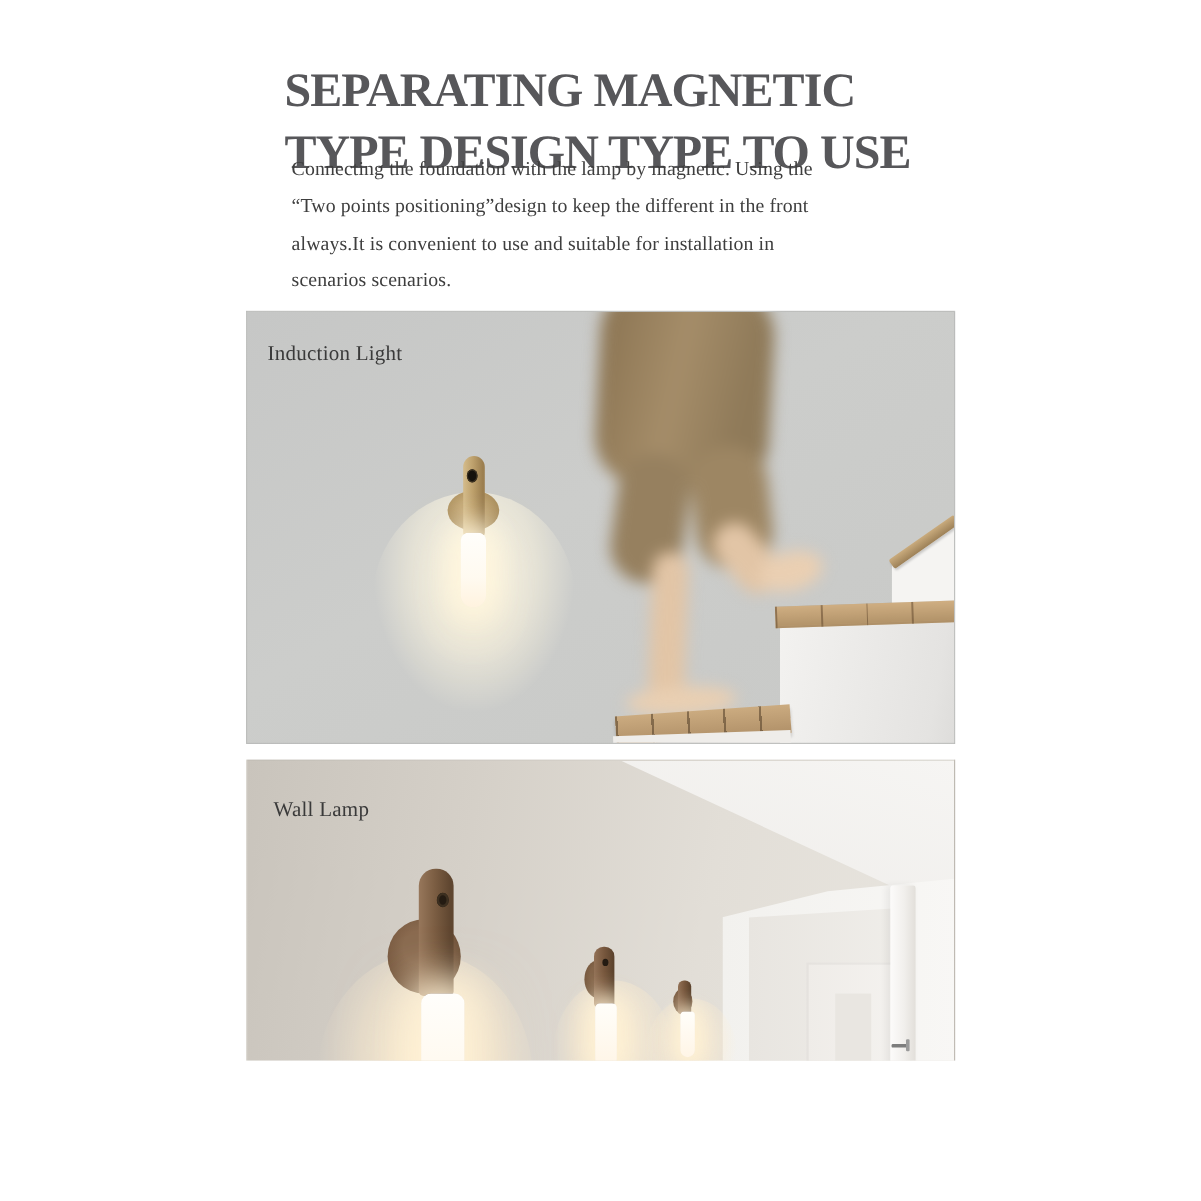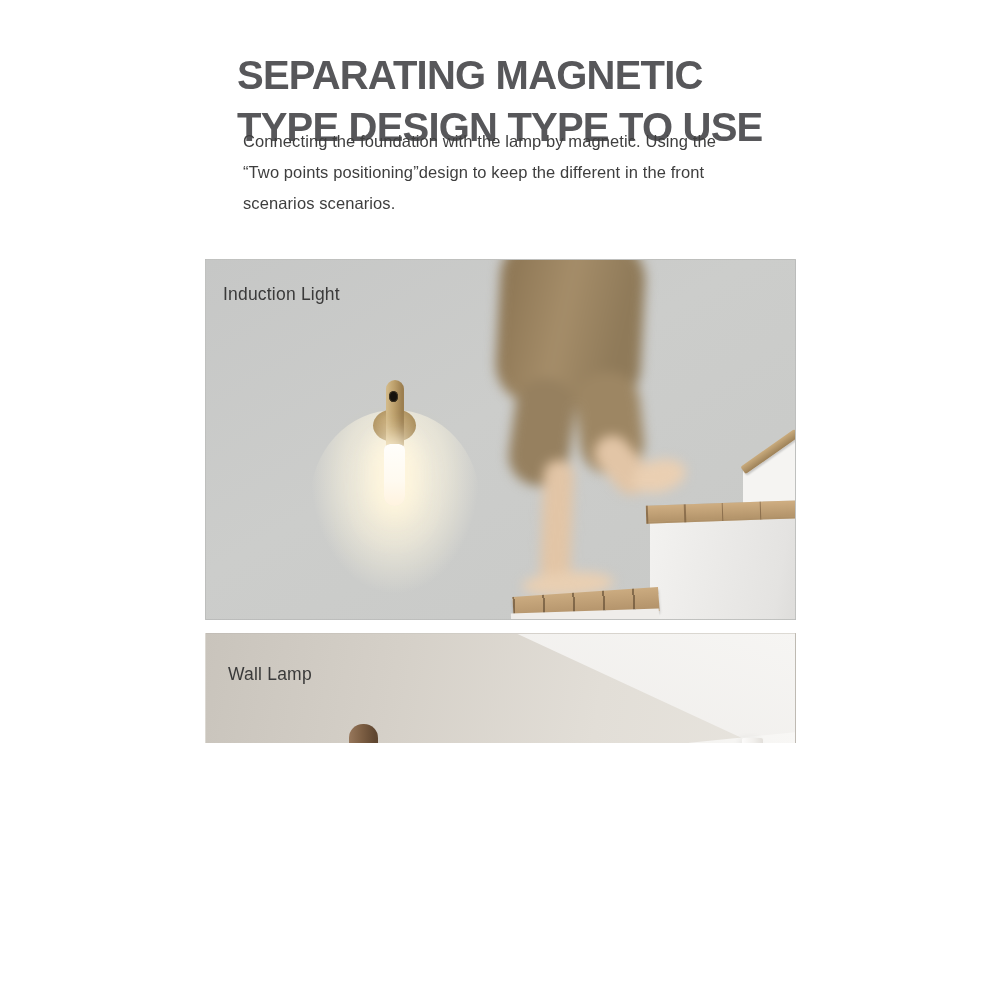--- a/index.html
+++ b/index.html
@@ -1,17 +1,17 @@
 <!DOCTYPE html>
 <html><head>
 <meta charset="utf-8">
 <style>
   html,body{margin:0;padding:0;background:#fff;}
-  .canvas{position:relative;width:1001px;height:743px;background:#ffffff;overflow:hidden;
-          font-family:Liberation Sans, sans-serif;}
+  .canvas{position:relative;width:1001px;height:884px;background:#ffffff;overflow:hidden;
+          font-family:Liberation Serif, serif;}
   .abs{position:absolute;}
 
   
   .headline{position:absolute;left:237px;top:22px;font-size:40px;font-weight:700;
             line-height:52px;color:#57575a;letter-spacing:-0.8px;white-space:nowrap;}
   .headline span{display:block;}
   .description{position:absolute;left:243px;top:126px;font-size:16.5px;line-height:30.8px;
                color:#3e3e3e;letter-spacing:0.1px;}
   .description div{white-space:nowrap;}
 
@@ -127,20 +127,21 @@
 <div class="canvas">
 
   <h1 class="headline">
     <span>SEPARATING MAGNETIC</span>
     <span>TYPE DESIGN TYPE TO USE</span>
   </h1>
 
   <div class="description">
     <div>Connecting the foundation with the lamp by magnetic. Using the</div>
     <div>“Two points positioning”design to keep the different in the front</div>
+    <div>always.It is convenient to use and suitable for installation in</div>
     <div>scenarios scenarios.</div>
   </div>
 
   <section class="panel panel1">
     <div class="abs glow1"></div>
     <div class="abs disc1"></div>
     <div class="abs cyl1"></div>
     <div class="abs sensor1"></div>
     <div class="abs tube1"></div>
 

